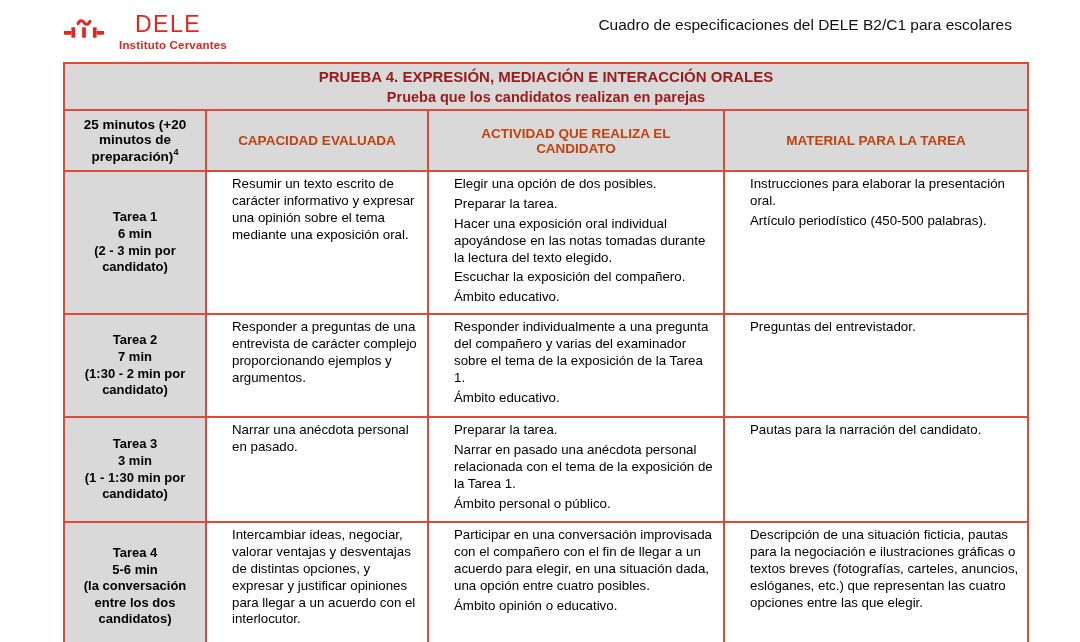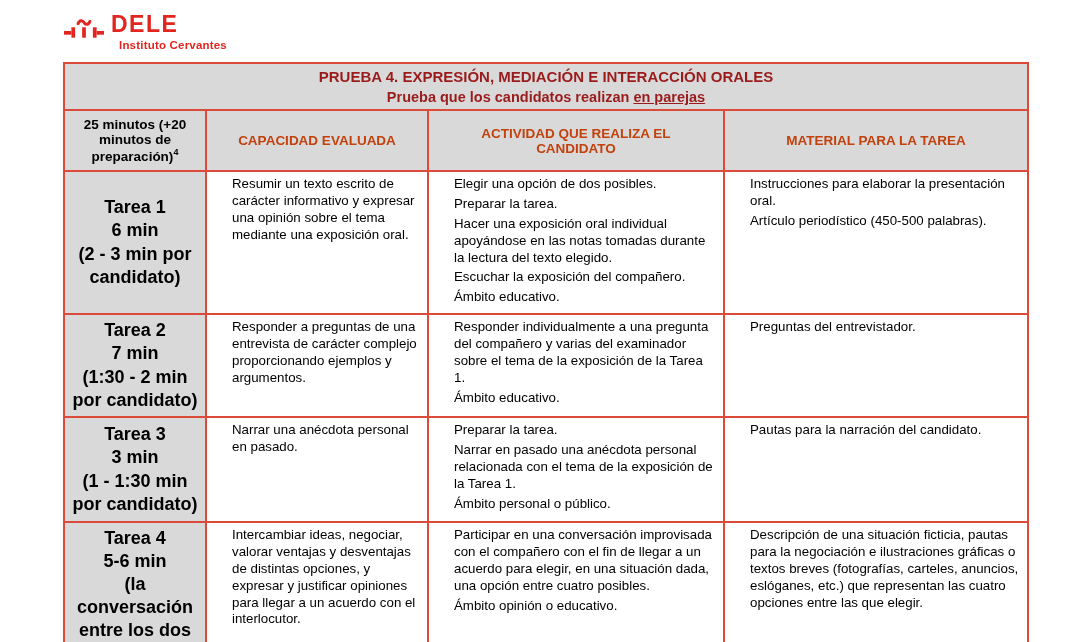--- a/index.html
+++ b/index.html
@@ -5,48 +5,48 @@
   * { margin: 0; padding: 0; box-sizing: border-box; }
   html, body { width: 1080px; height: 642px; overflow: hidden; background: #ffffff; }
   body { font-family: "Liberation Sans", sans-serif; color: #000; }
   .page { position: relative; width: 1080px; height: 642px; background: #fff; }
 
   
   .top-header { display: flex; justify-content: space-between; align-items: flex-start;
                 padding: 12px 68px 0 64px; height: 60px; }
   .logo { display: flex; align-items: flex-start; gap: 7px; }
   .logo-icon { display: block; margin-top: 4px; }
-  .logo-text .brand { color: #e2251f; font-weight: bold; font-size: 23px; letter-spacing: 1.5px; line-height: 1.05; }
+  .logo-text .brand { color: #e2251f; font-weight: normal; font-size: 23px; letter-spacing: 1.5px; line-height: 1.05; margin-left: 24px; }
   .logo-text .brand-sub { color: #e2251f; font-weight: bold; font-size: 11.5px; margin-top: 3px; letter-spacing: 0.2px; padding-left: 8px; }
   .doc-title { font-size: 15.5px; color: #111; padding-top: 4px; }
 
   
   table.spec { border-collapse: collapse; table-layout: fixed; width: 964px;
                margin-left: 63px; margin-top: 2px; }
   table.spec th, table.spec td { border: 2px solid #dc4a3a; }
 
   .col-task { width: 142px; }
   .col-cap { width: 222px; }
   .col-act { width: 296px; }
   .col-mat { width: 304px; }
 
   .title-cell { background: #d9d9d9; color: #9a1b1b; text-align: center;
                 vertical-align: middle; height: 40px; padding: 4px 8px; }
   .title-cell .t1 { font-size: 15px; font-weight: bold; }
   .title-cell .t2 { font-size: 14.5px; font-weight: bold; margin-top: 4px; }
-  .title-cell .u { text-decoration: underline; }
+  .title-cell .u { }
 
   tr.colhead th { background: #d9d9d9; text-align: center; vertical-align: middle;
                   height: 61px; padding: 4px 12px; font-size: 13.5px; font-weight: bold; }
   tr.colhead th.time-head { color: #000; }
   tr.colhead th.red-head { color: #c2410c; }
   tr.colhead sup { font-size: 9px; }
 
   td.task-cell { background: #d9d9d9; text-align: center; vertical-align: middle;
-                 font-weight: bold; font-size: 18px; line-height: 1.28; padding: 4px 6px; color: #000; }
+                 font-weight: bold; font-size: 13px; line-height: 1.28; padding: 4px 6px; color: #000; }
   td.body-cell { background: #fff; vertical-align: top; text-align: left;
                  font-size: 13.3px; line-height: 1.27; padding: 4px 7px 4px 25px; color: #000; }
   td.body-cell .para + .para { margin-top: 3px; }
   td.task-cell .para + .para { margin-top: 0; }
 
   tr.row-1 { height: 143px; }
   tr.row-2 { height: 103px; }
   tr.row-3 { height: 105px; }
   tr.row-4 { height: 129px; }
 </style>
@@ -65,20 +65,21 @@
           <rect x="39" y="14" width="5" height="14"></rect>
           <rect x="44" y="19" width="10" height="5"></rect>
         </g>
         <path d="M19,9 C21,4 25,4 27,7.5 C29,11 33,11 35,6" fill="none" stroke="#e2251f" stroke-width="4" stroke-linecap="round"></path>
       </svg>
       <div class="logo-text">
         <div class="brand">DELE</div>
         <div class="brand-sub">Instituto Cervantes</div>
       </div>
     </div>
+    <div class="doc-title">Cuadro de especificaciones del DELE B2/C1 para escolares</div>
   </div>
 
   <table class="spec">
     <colgroup>
       <col class="col-task">
         <col class="col-cap">
         <col class="col-act">
         <col class="col-mat">
     </colgroup>
     <thead>

